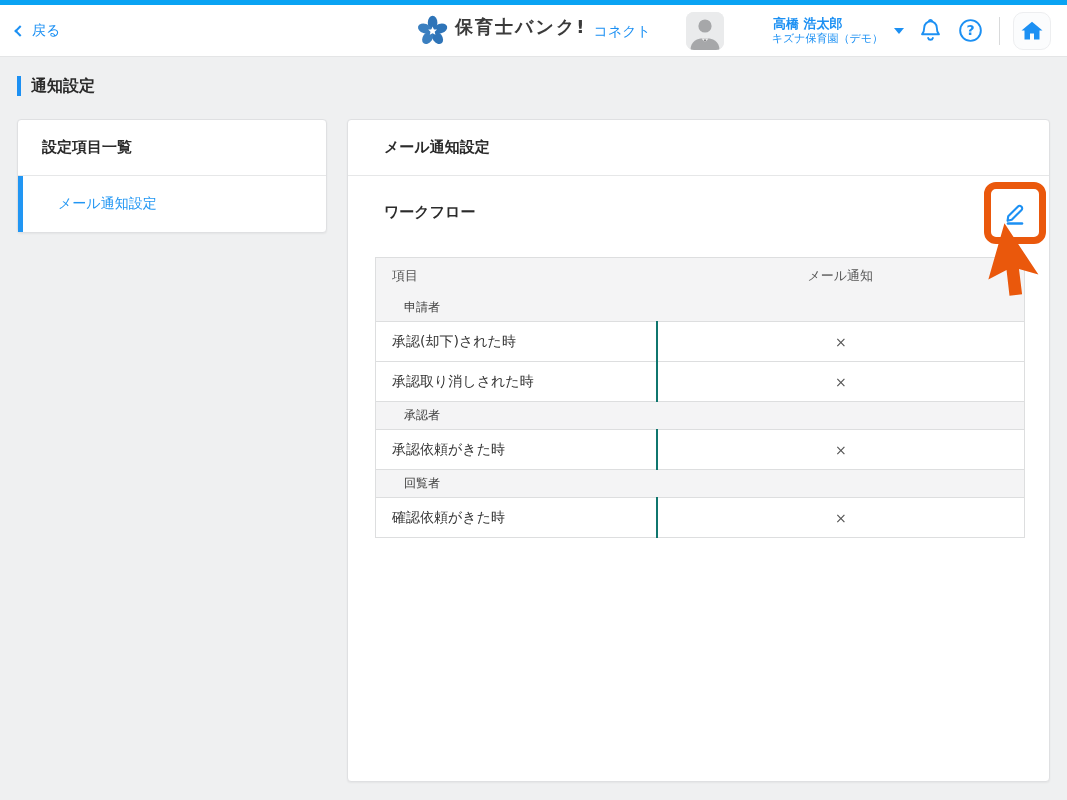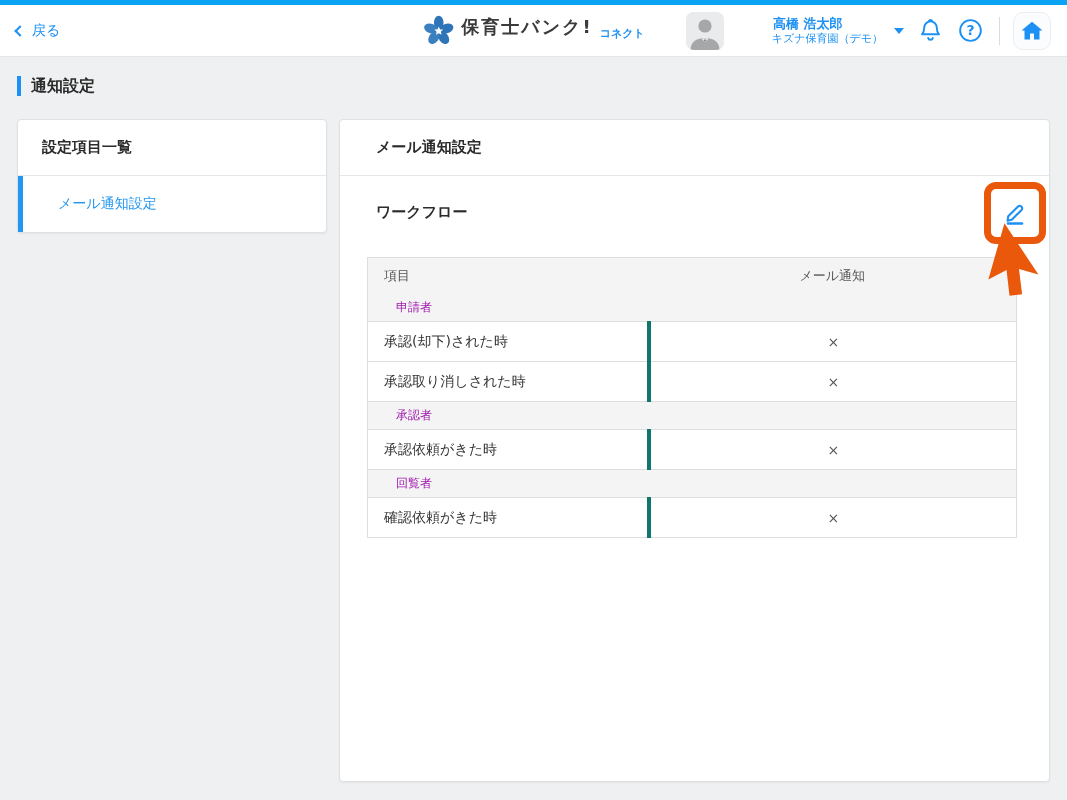--- a/index.html
+++ b/index.html
@@ -14,56 +14,56 @@
   
   .top-strip { height:5px; background:#0AA3F3; }
   .app-header {
     height:52px; background:#fff; border-bottom:1px solid #E4E5E6;
     display:flex; align-items:center; padding:6px 16px; position:relative;
   }
   .back-link { display:flex; align-items:center; gap:8px; color:#1C90F3; font-size:14px; cursor:pointer; }
   .chevron-left { width:8px; height:8px; border-left:2px solid #1C90F3; border-bottom:2px solid #1C90F3; transform:rotate(45deg); margin-top:1px; }
   .logo { position:absolute; left:50%; transform:translateX(-50%); display:flex; align-items:flex-start; gap:7px; }
   .logo-text { font-size:18px; font-weight:bold; color:#3B3B3B; letter-spacing:2px; white-space:nowrap; }
-  .logo-suffix { font-size:11px; font-weight:bold; color:#1C90F3; align-self:flex-end; margin-bottom:6px; white-space:nowrap; }
+  .logo-suffix { font-size:14px; font-weight:normal; color:#1C90F3; align-self:flex-end; margin-bottom:6px; white-space:nowrap; }
   .header-right { margin-left:auto; display:flex; align-items:center; gap:9px; }
   .avatar { width:38px; height:38px; border-radius:8px; background:#EAEBEC; overflow:hidden; flex:none; }
   .user-names { line-height:1.25; color:#1C90F3; white-space:nowrap; }
   .user-name { font-size:13px; font-weight:bold;text-align:center; }
   .user-org  { font-size:11px;margin-left:39px; }
   .caret-down { width:0; height:0; border-left:5px solid transparent; border-right:5px solid transparent; border-top:6px solid #1C90F3; margin:0 2px; }
   .icon-btn { background:none; border:none; cursor:pointer; display:flex; align-items:center; justify-content:center; padding:0 2px; }
   .v-divider { width:1px; height:28px; background:#D9DADB; margin:0 4px; }
   .home-btn { width:38px; height:38px; border-radius:10px; background:#FBFCFD; border:1px solid #EDEEF0; display:flex; align-items:center; justify-content:center; cursor:pointer; }
   
   .page-title-row { display:flex; align-items:center; gap:10px; margin:18px 0 0 17px; height:22px; }
   .title-accent { width:4px; height:20px; background:#1C90F3; }
   .page-title { font-size:16px; font-weight:bold; color:#2B2B2B; }
   
-  .content { display:flex; align-items:flex-start; gap:12px; padding:22px 17px 0 17px; }
+  .content { display:flex; align-items:flex-start; gap:20px; padding:22px 17px 0 17px; }
   .card { background:#fff; border:1px solid #DFE0E2; border-radius:4px; box-shadow:0 1px 2px rgba(0,0,0,.05); }
   .sidebar { width:310px; flex:none; }
   .sidebar-header { padding:18px 24px; font-size:15px; font-weight:bold; color:#2B2B2B; border-bottom:1px solid #E6E7E8; }
   .sidebar-item { position:relative; padding:19px 24px 19px 40px; font-size:14px; color:#2196F3; cursor:pointer; }
   .sidebar-item.active::before { content:""; position:absolute; left:0; top:0; bottom:0; width:5px; background:#2196F3; }
   .main-panel { flex:1; min-height:663px; }
   .main-header { padding:18px 36px; font-size:15px; font-weight:bold; color:#2B2B2B; border-bottom:1px solid #E6E7E8; }
   .section-head { display:flex; align-items:center; justify-content:space-between; padding:5px 3px 0 36px; height:68px; }
   .section-title { font-size:15px; font-weight:bold; color:#2B2B2B; }
   .highlight-box { width:62px; height:62px; border:7px solid #EA580C; border-radius:12px; background:#fff; display:flex; align-items:center; justify-content:center; }
   .edit-btn { background:none; border:none; cursor:pointer; display:flex; align-items:center; justify-content:center; }
   
   .ntable { width:650px; margin:13px 0 0 27px; border-collapse:collapse; border:1px solid #DDDEDF; font-size:14px; }
   .ntable tr { border-top:1px solid #DDDEDF; }
   .ntable tr:first-child { border-top:none; }
   .ntable th { background:#F4F4F5; font-weight:normal; color:#555; font-size:13px; height:36px; }
   .ntable th.col-item { text-align:left; padding-left:16px; }
   .ntable th.col-mail { text-align:center; width:368px; }
-  .ntable td.group-cell { background:#F4F4F5; color:#a21caf; font-size:12px; height:28px; padding-left:28px; }
-  .ntable td.item-cell { height:40px; padding-left:16px; color:#333; border-right:4px solid #0f766e; }
+  .ntable td.group-cell { background:#F4F4F5; color:#404040; font-size:12px; height:28px; padding-left:28px; }
+  .ntable td.item-cell { height:40px; padding-left:16px; color:#333; border-right:2px solid #0f766e; }
   .ntable td.mail-cell { text-align:center; color:#555; }
   
   .cursor-arrow { position:absolute; left:1000px; top:221px; z-index:20; pointer-events:none; }
 </style>
 </head>
 <body>
 
 <div class="top-strip"></div>
 
 <header class="app-header">

